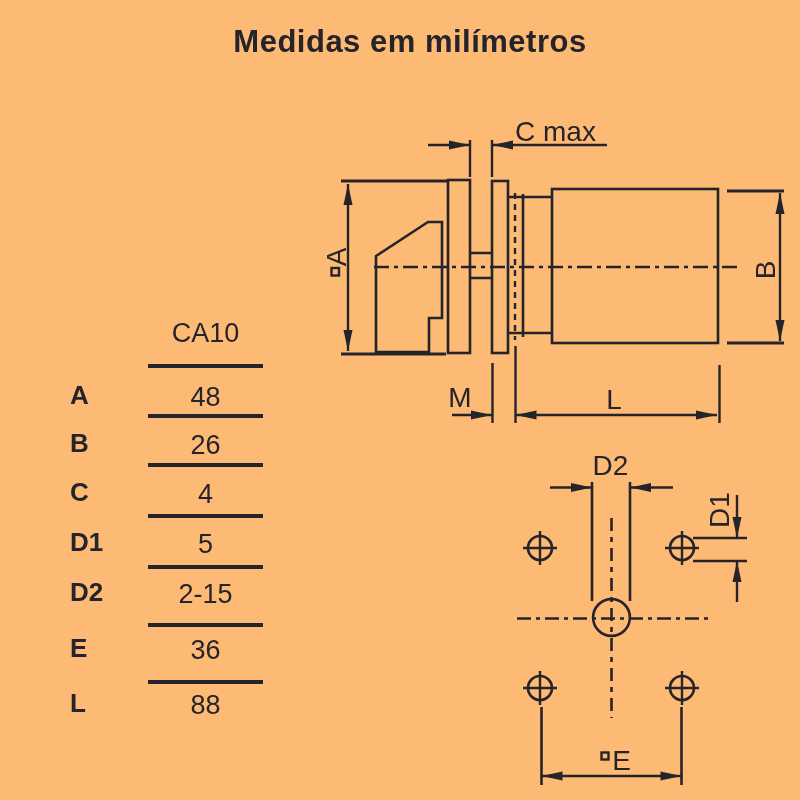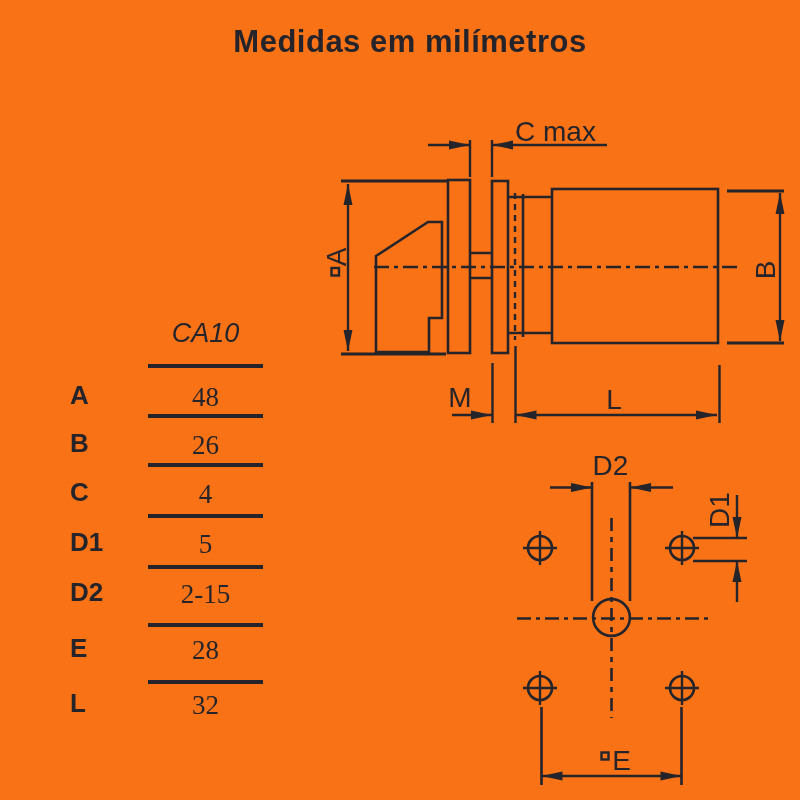--- a/index.html
+++ b/index.html
@@ -1,24 +1,24 @@
 <!DOCTYPE html>
 <html><head>
 <meta charset="utf-8">
 <style>
   html,body{margin:0;padding:0;background:#ffffff;}
-  #page{position:relative;width:800px;height:800px;background:#f97316;overflow:hidden;
+  #page{position:relative;width:800px;height:800px;background:#fdba74;overflow:hidden;
         font-family:"Liberation Sans","DejaVu Sans",sans-serif;color:#26242b;}
   .title{position:absolute;top:24px;left:0;width:820px;text-align:center;
          font-size:31px;font-weight:bold;letter-spacing:.5px;}
   
-  .tbl-header{position:absolute;left:148px;width:115px;text-align:center;font-size:27px;font-style:italic;}
+  .tbl-header{position:absolute;left:148px;width:115px;text-align:center;font-size:27px;}
   .tbl-rule{position:absolute;left:148px;width:115px;height:3.5px;background:#26242b;}
   .tbl-param{position:absolute;left:70px;width:60px;font-size:26px;font-weight:bold;}
-  .tbl-value{position:absolute;left:148px;width:115px;text-align:center;font-size:27px;font-family:Liberation Serif, serif;}
+  .tbl-value{position:absolute;left:148px;width:115px;text-align:center;font-size:27px;}
   svg{position:absolute;top:0;left:0;}
   svg text{font-family:"Liberation Sans","DejaVu Sans",sans-serif;font-size:28px;fill:#26242b;}
   .ln{stroke:#26242b;stroke-width:2.6;fill:none;}
   .ln-thick{stroke:#26242b;stroke-width:3.2;fill:none;}
   .dim{stroke:#26242b;stroke-width:2.4;fill:none;}
   .arr{fill:#26242b;stroke:none;}
 </style>
 </head>
 <body>
 
@@ -44,25 +44,25 @@
     <div class="tbl-rule" style="top:514px"></div>
     <div class="tbl-param" style="top:527px">D1</div>
     <div class="tbl-value" style="top:529px">5</div>
 
     <div class="tbl-rule" style="top:565px"></div>
     <div class="tbl-param" style="top:577px">D2</div>
     <div class="tbl-value" style="top:579px">2-15</div>
 
     <div class="tbl-rule" style="top:623px"></div>
     <div class="tbl-param" style="top:633px">E</div>
-    <div class="tbl-value" style="top:635px">28</div>
+    <div class="tbl-value" style="top:635px">36</div>
 
     <div class="tbl-rule" style="top:680px"></div>
     <div class="tbl-param" style="top:688px">L</div>
-    <div class="tbl-value" style="top:690px">32</div>
+    <div class="tbl-value" style="top:690px">88</div>
   </div>
 
   <svg width="800" height="800" viewBox="0 0 800 800">
 
     <g>
 
       <path class="ln" d="M376,256 L428,222 L442,222 L442,318 L429,318 L429,352 L376,352 Z"></path>
 
       <rect class="ln" x="448" y="180" width="22" height="173"></rect>
 

